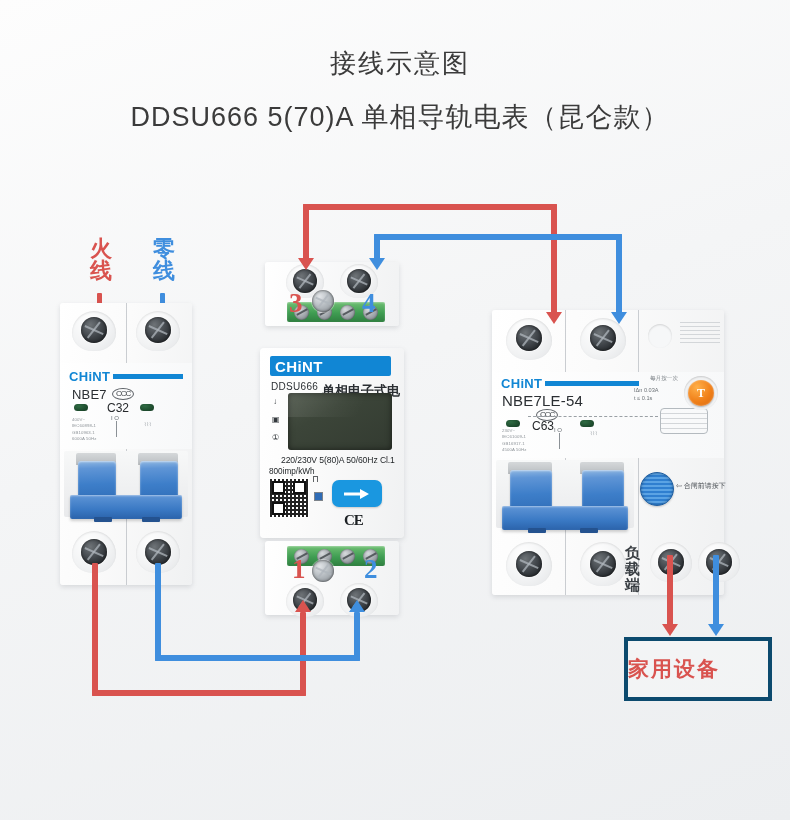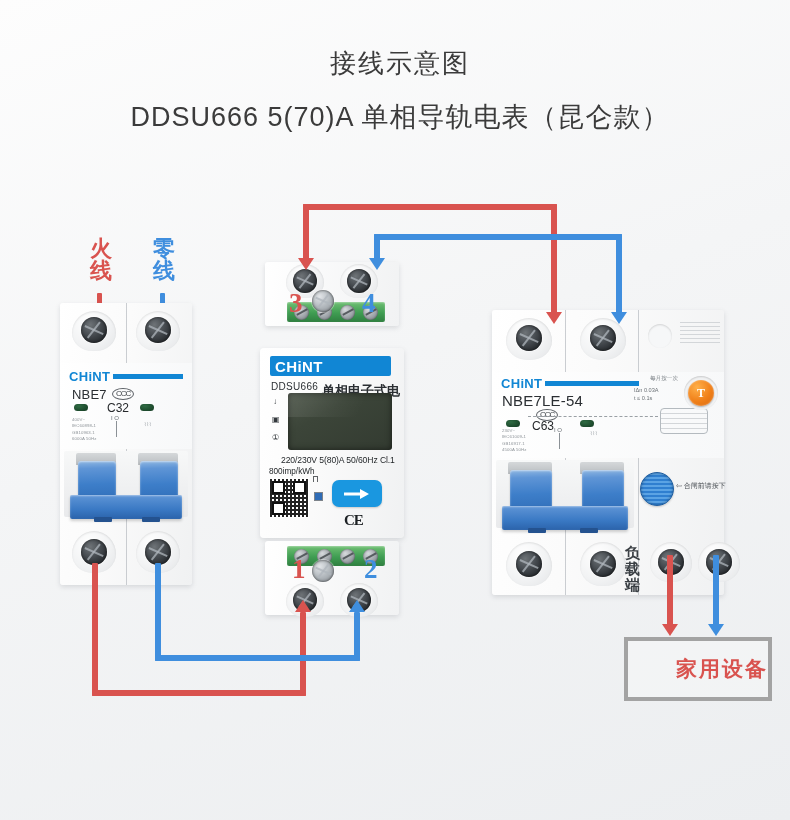--- a/index.html
+++ b/index.html
@@ -126,22 +126,22 @@
   .wire{position:absolute;border-radius:1px;}
   .wire.red{background:#d9534f;}
   .wire.blue{background:#3f8ede;}
   .arrowhead{position:absolute;width:0;height:0;}
   .arrowhead.down.red{border-left:8px solid transparent;border-right:8px solid transparent;border-top:12px solid #d9534f;}
   .arrowhead.down.blue{border-left:8px solid transparent;border-right:8px solid transparent;border-top:12px solid #3f8ede;}
   .arrowhead.up.red{border-left:8px solid transparent;border-right:8px solid transparent;border-bottom:12px solid #d9534f;}
   .arrowhead.up.blue{border-left:8px solid transparent;border-right:8px solid transparent;border-bottom:12px solid #3f8ede;}
 
   
-  #load-box{left:624px;top:637px;width:140px;height:56px;border:4px solid #a3a3a3;
-     display:flex;align-items:center;justify-content:flex-end;background:rgba(255,255,255,.25);}
+  #load-box{left:624px;top:637px;width:140px;height:56px;border:4px solid #0c4a6e;
+     display:flex;align-items:center;justify-content:flex-start;background:rgba(255,255,255,.25);}
   #load-box span{font-size:21px;font-weight:700;color:#d9534f;letter-spacing:2px;}
 
   
   #footer{right:18px;bottom:22px;font-size:18px;color:#2b2f33;font-weight:700;letter-spacing:1px;opacity:.92;}
 </style>
 </head>
 <body>
 
 <div class="stage">
 

